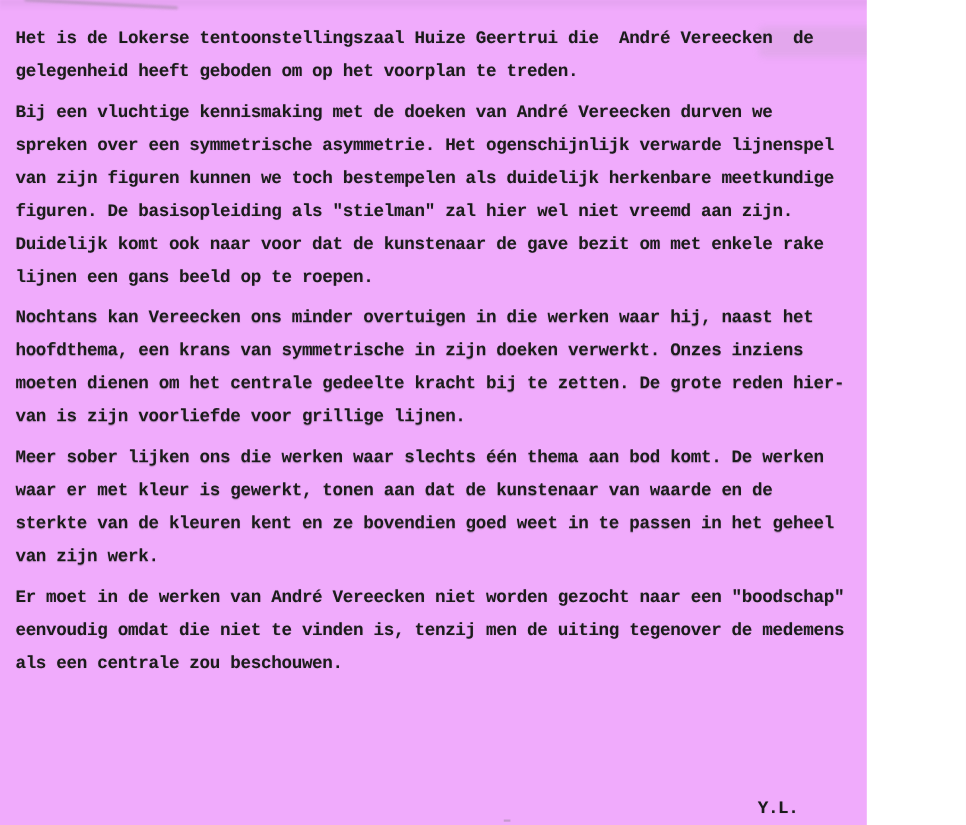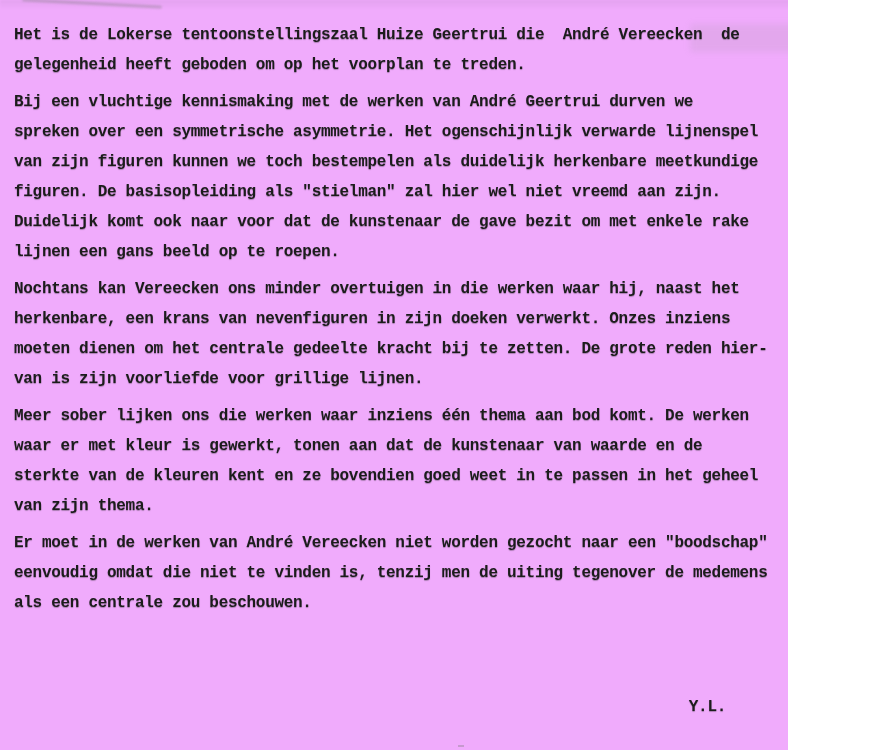--- a/index.html
+++ b/index.html
@@ -29,21 +29,21 @@
     white-space: pre;
     font-size: 16px;
     line-height: 30px;
     font-weight: 700;
     letter-spacing: -0.3px;
     text-shadow: 0 0.5px 0.9px rgba(40,40,40,0.35);
   }
   .signature {
     position: absolute;
     right: 62px;
-    bottom: 28px;
+    bottom: 0;
     font-size: 16px;
     line-height: 30px;
     font-weight: 700;
     letter-spacing: -0.3px;
     text-shadow: 0 0.5px 0.9px rgba(40,40,40,0.35);
   }
   .artifact {
     position: absolute;
     pointer-events: none;
   }
@@ -83,38 +83,38 @@
   <div class="artifact artifact-top-streak"></div>
   <div class="artifact artifact-line1-smudge"></div>
   <div class="artifact artifact-bottom-dot"></div>
 
   <div class="content" id="doc-body">
       <div class="paragraph">
         <div class="line">Het is de Lokerse tentoonstellingszaal Huize Geertrui die  André Vereecken  de</div>
         <div class="line">gelegenheid heeft geboden om op het voorplan te treden.</div>
       </div>
       <div class="paragraph">
-        <div class="line">Bij een vluchtige kennismaking met de werken van André Geertrui durven we</div>
+        <div class="line">Bij een vluchtige kennismaking met de doeken van André Vereecken durven we</div>
         <div class="line">spreken over een symmetrische asymmetrie. Het ogenschijnlijk verwarde lijnenspel</div>
         <div class="line">van zijn figuren kunnen we toch bestempelen als duidelijk herkenbare meetkundige</div>
         <div class="line">figuren. De basisopleiding als "stielman" zal hier wel niet vreemd aan zijn.</div>
         <div class="line">Duidelijk komt ook naar voor dat de kunstenaar de gave bezit om met enkele rake</div>
         <div class="line">lijnen een gans beeld op te roepen.</div>
       </div>
       <div class="paragraph">
         <div class="line">Nochtans kan Vereecken ons minder overtuigen in die werken waar hij, naast het</div>
-        <div class="line">herkenbare, een krans van nevenfiguren in zijn doeken verwerkt. Onzes inziens</div>
+        <div class="line">hoofdthema, een krans van symmetrische in zijn doeken verwerkt. Onzes inziens</div>
         <div class="line">moeten dienen om het centrale gedeelte kracht bij te zetten. De grote reden hier-</div>
         <div class="line">van is zijn voorliefde voor grillige lijnen.</div>
       </div>
       <div class="paragraph">
-        <div class="line">Meer sober lijken ons die werken waar inziens één thema aan bod komt. De werken</div>
+        <div class="line">Meer sober lijken ons die werken waar slechts één thema aan bod komt. De werken</div>
         <div class="line">waar er met kleur is gewerkt, tonen aan dat de kunstenaar van waarde en de</div>
         <div class="line">sterkte van de kleuren kent en ze bovendien goed weet in te passen in het geheel</div>
-        <div class="line">van zijn thema.</div>
+        <div class="line">van zijn werk.</div>
       </div>
       <div class="paragraph">
         <div class="line">Er moet in de werken van André Vereecken niet worden gezocht naar een "boodschap"</div>
         <div class="line">eenvoudig omdat die niet te vinden is, tenzij men de uiting tegenover de medemens</div>
         <div class="line">als een centrale zou beschouwen.</div>
       </div>
       <div class="paragraph">
       </div>
     </div>
 

